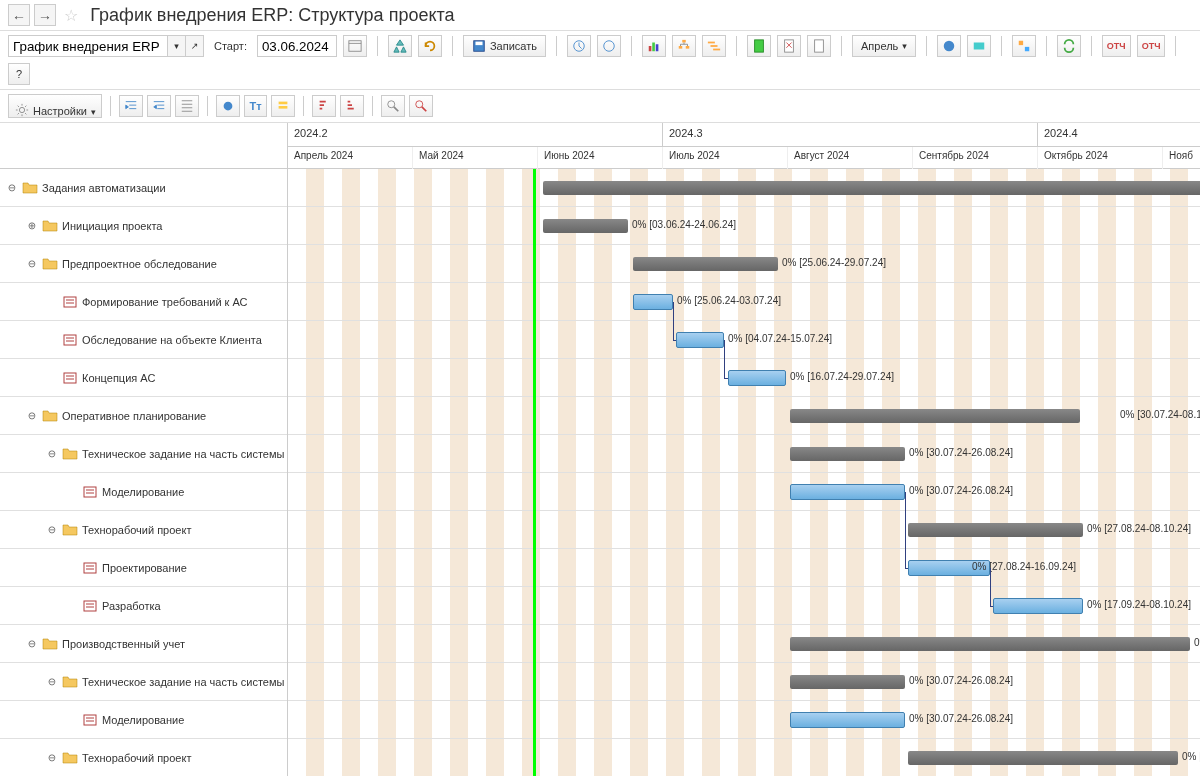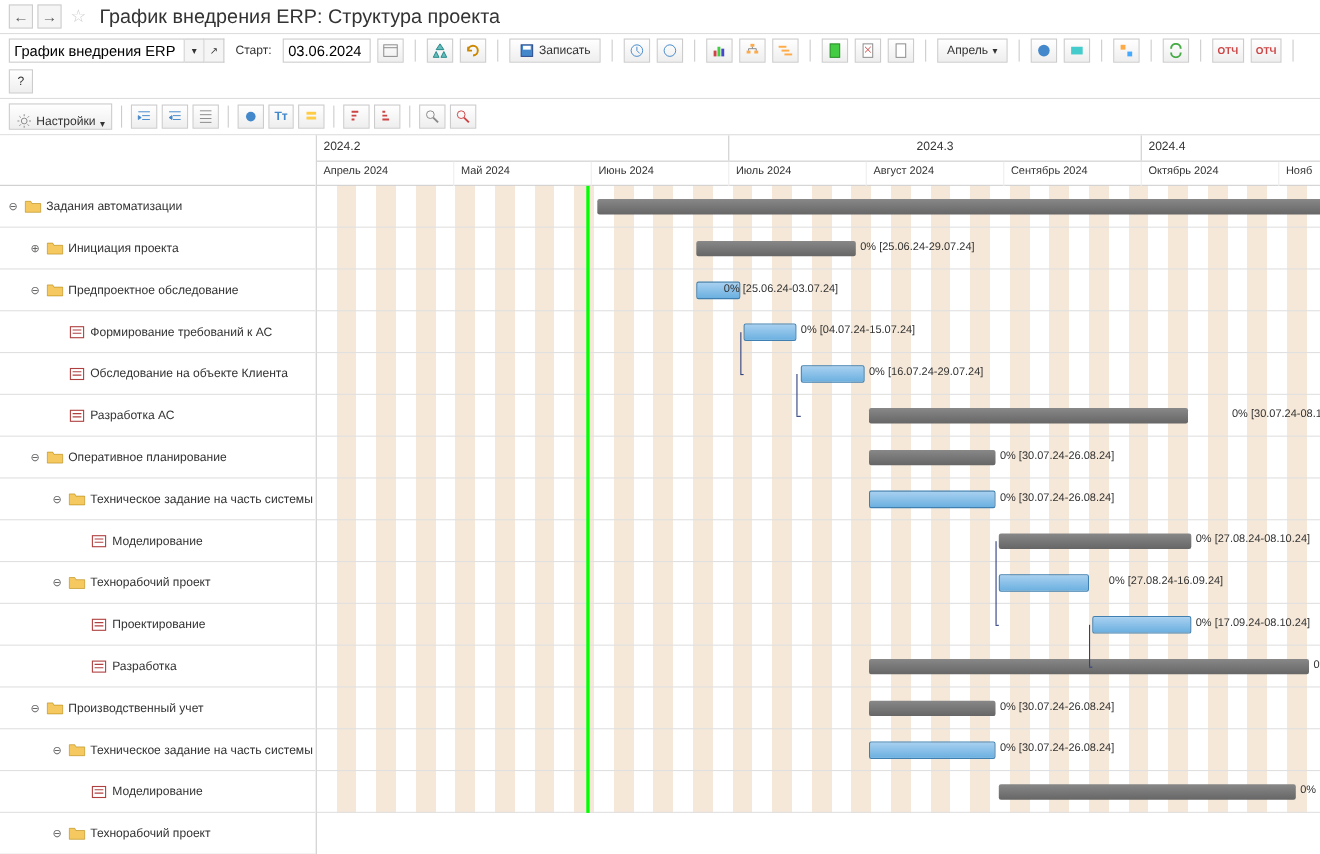--- a/index.html
+++ b/index.html
@@ -286,21 +286,21 @@
           </svg>
           <span>Обследование на объекте Клиента</span>
         </div>
         <div class="tree-row" style="padding-left: 46px;">
           <span class="expander"></span>
           <svg class="tree-icon" viewBox="0 0 16 14">
             <rect x="2" y="2" width="12" height="10" fill="#fff" stroke="#b04040"></rect>
             <line x1="4" y1="5" x2="12" y2="5" stroke="#b04040"></line>
             <line x1="4" y1="8" x2="12" y2="8" stroke="#b04040"></line>
           </svg>
-          <span>Разработка АС</span>
+          <span>Концепция АС</span>
         </div>
         <div class="tree-row" style="padding-left: 26px;">
           <span class="expander">⊖</span>
           <svg class="tree-icon" viewBox="0 0 16 14">
             <path class="folder" d="M1 3 L1 12 L15 12 L15 4 L7 4 L6 2 L1 2 Z"></path>
           </svg>
           <span>Оперативное планирование</span>
         </div>
         <div class="tree-row" style="padding-left: 46px;">
           <span class="expander">⊖</span>
@@ -373,47 +373,51 @@
           </svg>
           <span>Технорабочий проект</span>
         </div>
       </div>
   </div>
   <div class="right-pane">
     <div class="timeline-header">
       <div id="q-headers" style="display:flex;flex-direction:column;height:46px;flex:1">
         <div id="qrow" style="display:flex;height:23px">
             <div class="q-header" style="width: 375px;">2024.2</div>
-            <div class="q-header" style="width: 375px; text-align: center;">2024.3</div>
+            <div class="q-header" style="width: 375px;">2024.3</div>
             <div class="q-header" style="width: 250px;">2024.4</div>
           </div>
         <div id="mrow" style="display:flex;height:23px;border-top:1px solid #ccc">
             <div class="m-header">Апрель 2024</div>
             <div class="m-header">Май 2024</div>
             <div class="m-header">Июнь 2024</div>
             <div class="m-header">Июль 2024</div>
             <div class="m-header">Август 2024</div>
             <div class="m-header">Сентябрь 2024</div>
             <div class="m-header">Октябрь 2024</div>
             <div class="m-header">Нояб</div>
           </div>
       </div>
     </div>
     <div class="gantt-area" id="gantt">
       <div class="today-line"></div>
     <div class="gantt-row">
           <div class="bar summary" style="left: 255px; width: 700px;"></div>
         </div>
         <div class="gantt-row">
+          <div class="bar summary" style="left: 255px; width: 85px;"></div>
+          <div class="bar-label" style="left: 344px;">0% [03.06.24-24.06.24]</div>
+        </div>
+        <div class="gantt-row">
           <div class="bar summary" style="left: 345px; width: 145px;"></div>
           <div class="bar-label" style="left: 494px;">0% [25.06.24-29.07.24]</div>
         </div>
         <div class="gantt-row">
           <div class="bar task" style="left: 345px; width: 40px;"></div>
-          <div class="bar-label" style="left: 370px;">0% [25.06.24-03.07.24]</div>
+          <div class="bar-label" style="left: 389px;">0% [25.06.24-03.07.24]</div>
         </div>
         <div class="gantt-row">
           <div class="bar task" style="left: 388px; width: 48px;"></div>
           <div class="bar-label" style="left: 440px;">0% [04.07.24-15.07.24]</div>
         </div>
         <div class="gantt-row">
           <div class="bar task" style="left: 440px; width: 58px;"></div>
           <div class="bar-label" style="left: 502px;">0% [16.07.24-29.07.24]</div>
         </div>
         <div class="gantt-row">
@@ -427,21 +431,21 @@
         <div class="gantt-row">
           <div class="bar task" style="left: 502px; width: 115px;"></div>
           <div class="bar-label" style="left: 621px;">0% [30.07.24-26.08.24]</div>
         </div>
         <div class="gantt-row">
           <div class="bar summary" style="left: 620px; width: 175px;"></div>
           <div class="bar-label" style="left: 799px;">0% [27.08.24-08.10.24]</div>
         </div>
         <div class="gantt-row">
           <div class="bar task" style="left: 620px; width: 82px;"></div>
-          <div class="bar-label" style="left: 706px; padding-left: 14px;">0% [27.08.24-16.09.24]</div>
+          <div class="bar-label" style="left: 670px; padding-left: 14px;">0% [27.08.24-16.09.24]</div>
         </div>
         <div class="gantt-row">
           <div class="bar task" style="left: 705px; width: 90px;"></div>
           <div class="bar-label" style="left: 799px;">0% [17.09.24-08.10.24]</div>
         </div>
         <div class="gantt-row">
           <div class="bar summary" style="left: 502px; width: 400px;"></div>
           <div class="bar-label" style="left: 906px;">0% [30.07.24</div>
         </div>
         <div class="gantt-row">

